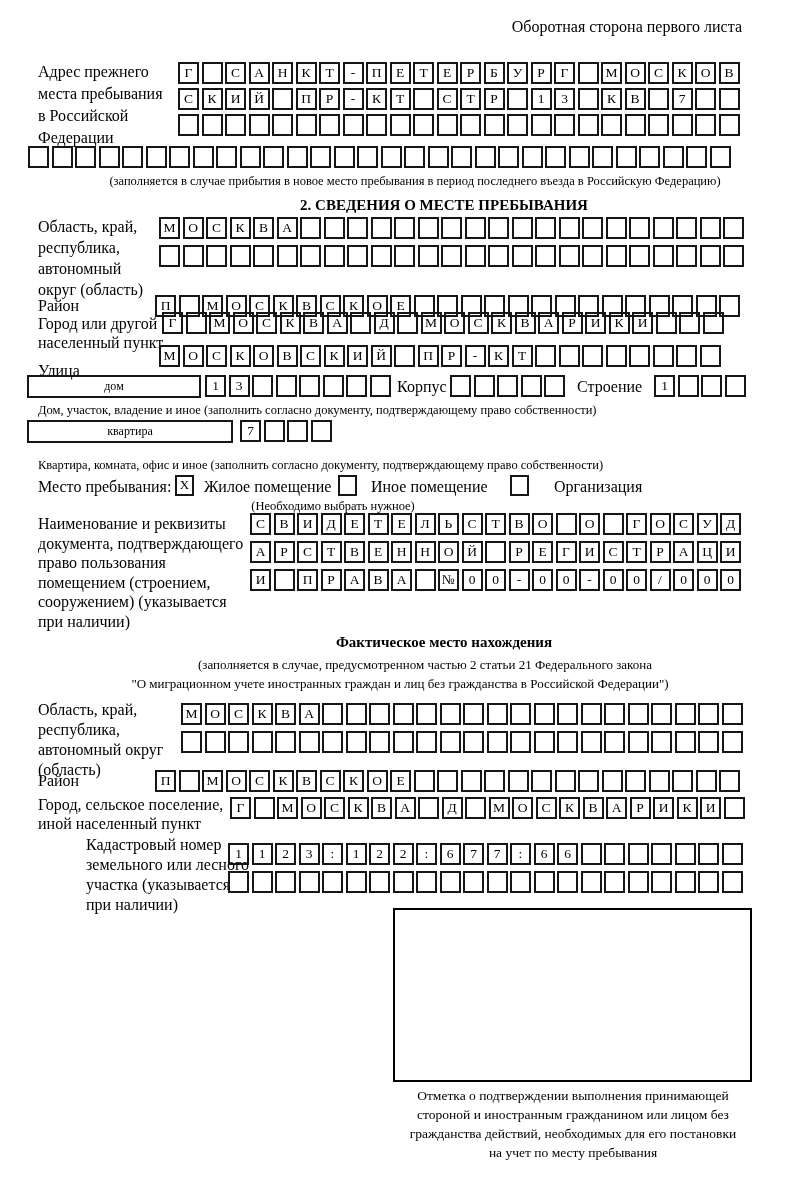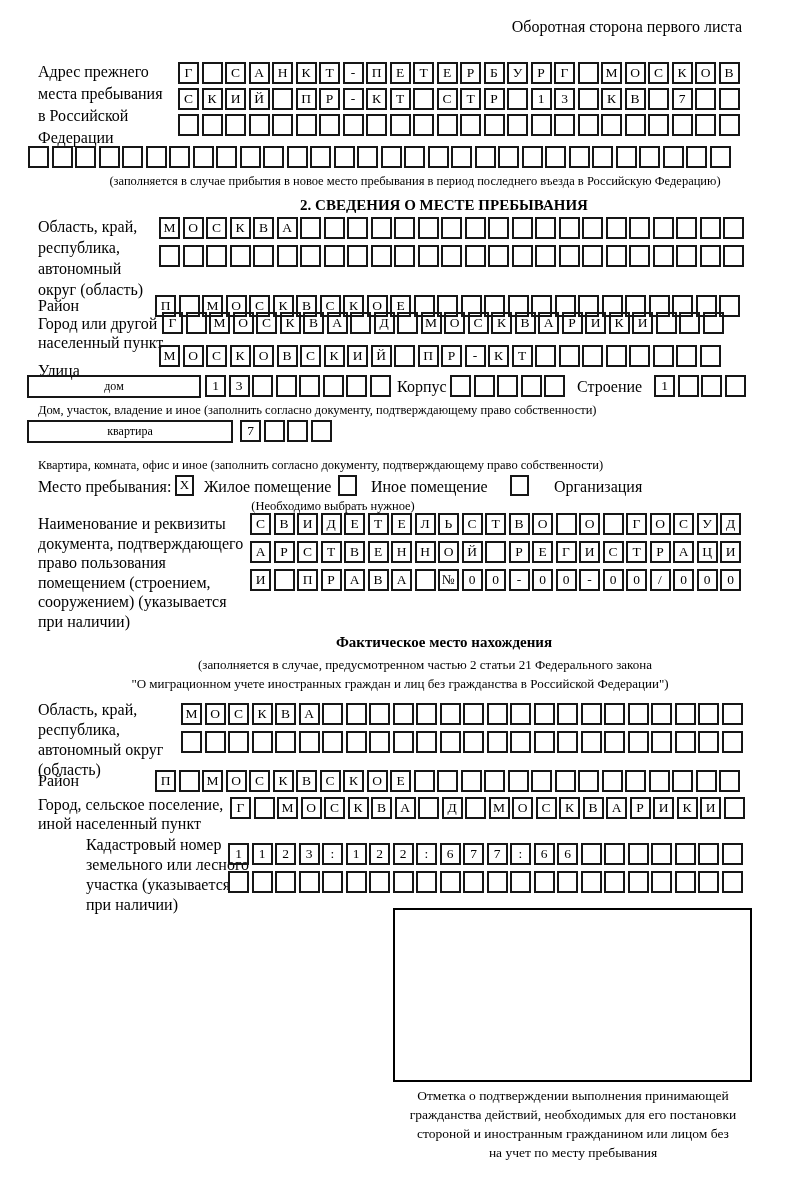--- a/index.html
+++ b/index.html
@@ -593,18 +593,18 @@
       <span class="cell"></span>
       <span class="cell"></span>
       <span class="cell"></span>
       <span class="cell"></span>
       <span class="cell"></span>
     </div>
 
   <div class="abs stampbox" style="top:908px; left:393px; width:359px; height:174px;"></div>
   <div class="abs center" style="top:1086px; left:378px; width:390px; font-size:13.5px; line-height:19px;">
     <div>Отметка о подтверждении выполнения принимающей</div>
+    <div>стороной и иностранным гражданином или лицом без</div>
     <div>гражданства действий, необходимых для его постановки</div>
-    <div>стороной и иностранным гражданином или лицом без</div>
     <div>на учет по месту пребывания</div>
   </div>
 
 </div>
 
 </body></html>

